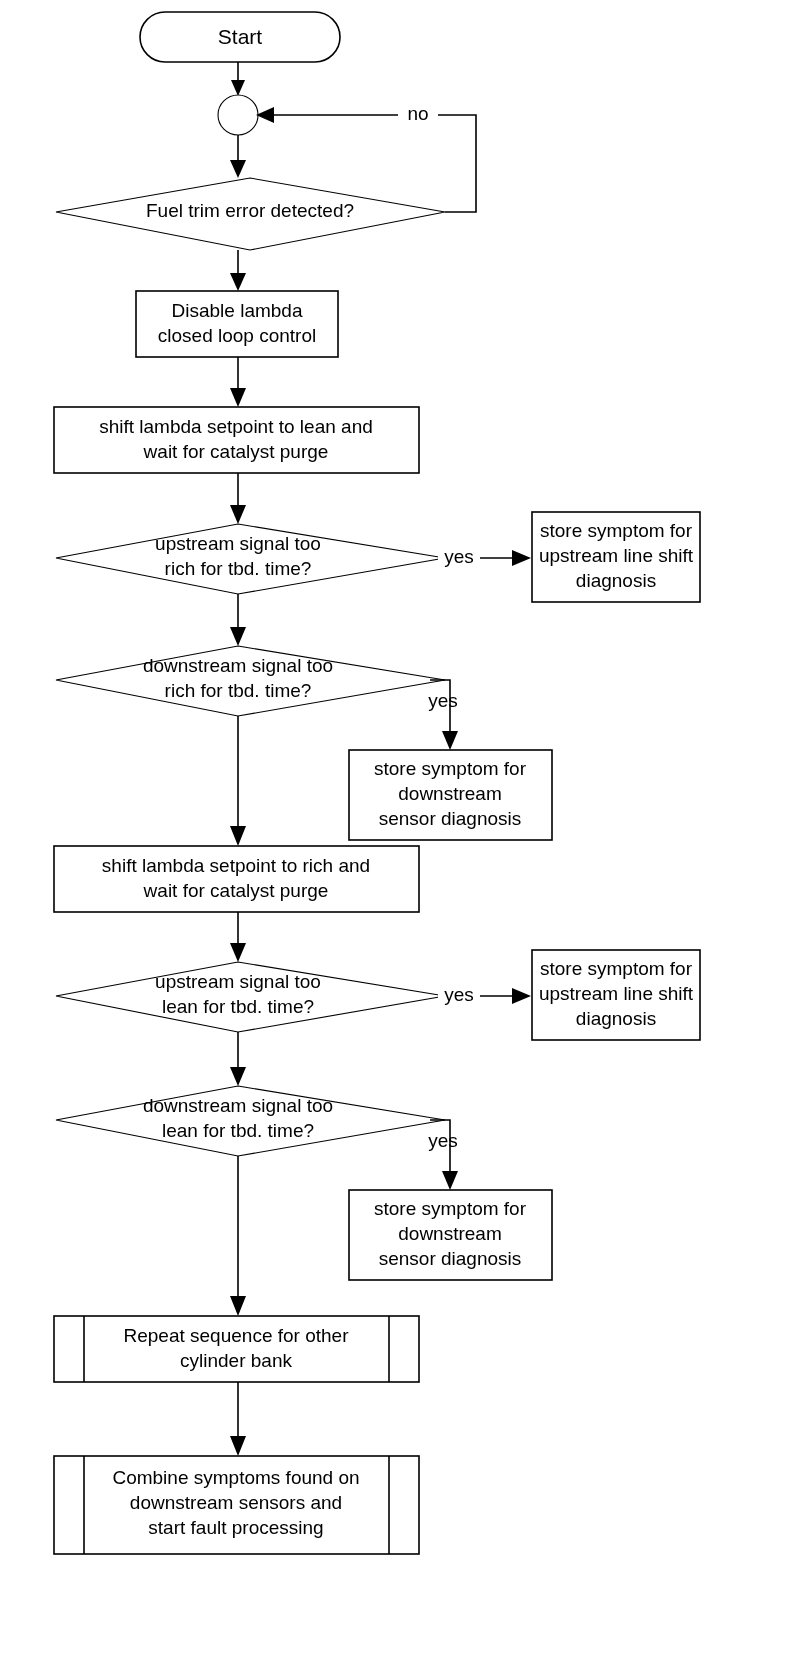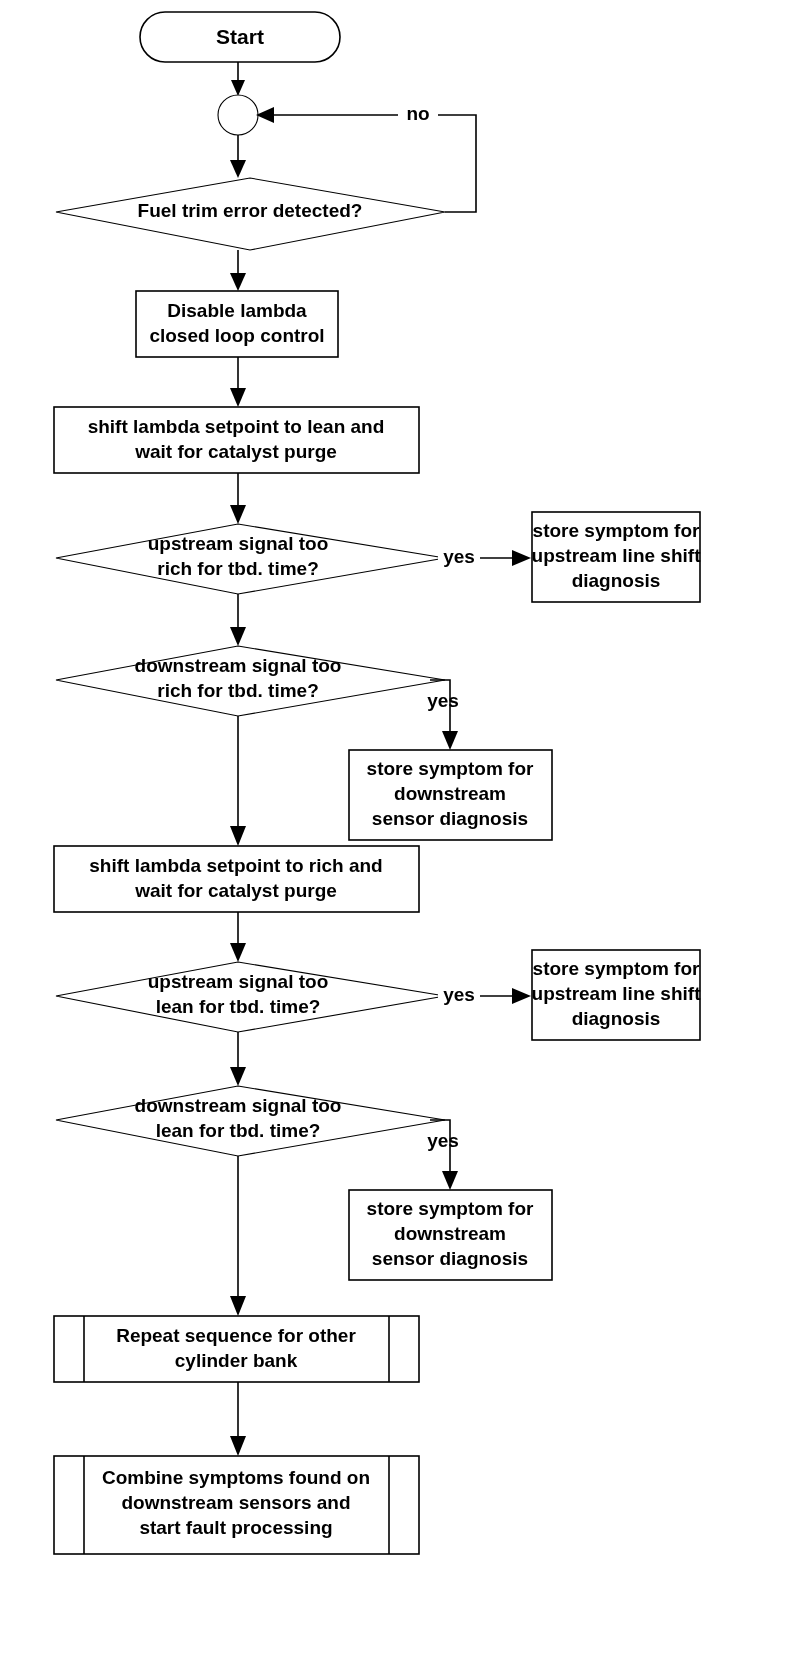--- a/index.html
+++ b/index.html
@@ -11,21 +11,20 @@
     width: 800px;
     height: 1666px;
     font-family: "Liberation Sans", sans-serif;
     overflow: hidden;
   }
   #flowchart-root {
     position: relative;
     width: 800px;
     height: 1666px;
     background: #ffffff;
-    font-weight: bold;
   }
   svg#flow-svg {
     display: block;
     width: 800px;
     height: 1666px;
   }
   .node-shape {
     fill: #ffffff;
     stroke: #000000;
     stroke-width: 1.6;

